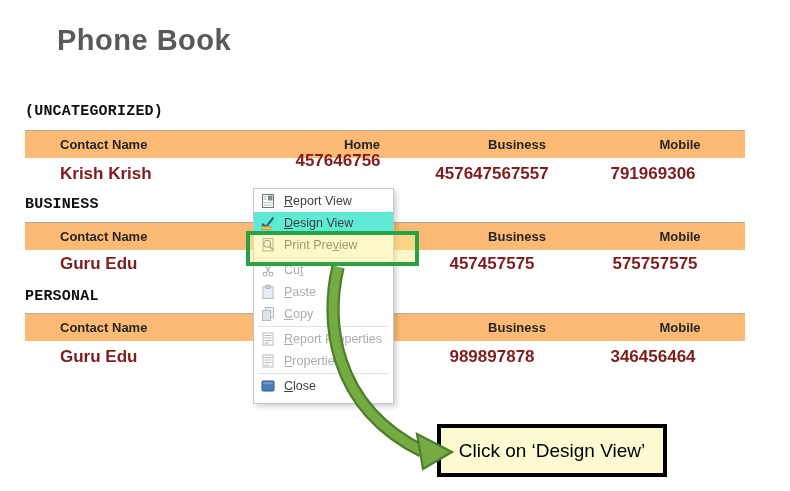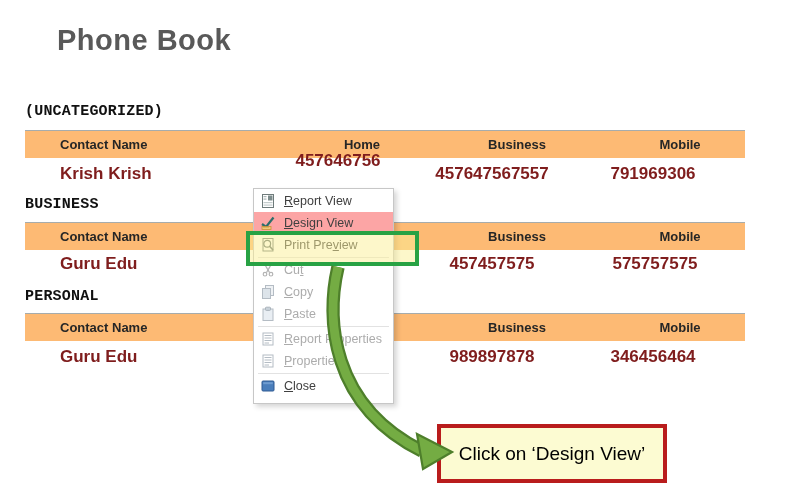--- a/index.html
+++ b/index.html
@@ -36,32 +36,32 @@
     background:#fff;border:1px solid #C7C7C7;box-sizing:border-box;
     box-shadow:3px 3px 5px rgba(0,0,0,.16);
     overflow:hidden;z-index:2;padding-top:1px;
   }
   .menu-item{
     height:22px;display:flex;align-items:center;gap:8px;
     padding-left:6px;font-size:12.5px;color:#404040;white-space:nowrap;
   }
   .menu-item.disabled{color:#ACACAC;}
   .menu-item .mi-icon{width:16px;height:16px;flex:0 0 16px;display:block;}
-  .menu-item.hl{background:#fca5a5;}
+  .menu-item.hl{background:#5eead4;}
   .menu-sep{height:1px;background:#E2E2E2;margin:1px 4px;}
   .mi-label u{text-decoration:underline;}
   
   .highlight-box{
     position:absolute;left:246px;top:231px;width:173px;height:35px;
     box-sizing:border-box;border:4px solid #28A244;
     background:rgba(252,240,150,0.50);z-index:3;
   }
   .callout{
-    position:absolute;left:437px;top:424px;width:230px;height:59px;
-    box-sizing:border-box;border:4px solid #b91c1c;background:#FCFBD2;
+    position:absolute;left:437px;top:424px;width:230px;height:53px;
+    box-sizing:border-box;border:4px solid #000000;background:#FCFBD2;
     display:flex;align-items:center;justify-content:center;
     font-size:19px;color:#000;z-index:4;
   }
   .arrow-layer{
     position:absolute;left:0;top:0;width:790px;height:491px;
     pointer-events:none;z-index:5;
   }
 </style>
 </head>
 <body>
@@ -150,32 +150,32 @@
         <line x1="4.5" y1="2" x2="9.5" y2="10.5" stroke="#b4b4b4" stroke-width="1.3"></line>
         <line x1="11.5" y1="2" x2="6.5" y2="10.5" stroke="#b4b4b4" stroke-width="1.3"></line>
         <circle cx="5" cy="12.2" r="1.8" fill="none" stroke="#b4b4b4" stroke-width="1.2"></circle>
         <circle cx="11" cy="12.2" r="1.8" fill="none" stroke="#b4b4b4" stroke-width="1.2"></circle>
       </svg>
     <span class="mi-label">Cu<u>t</u></span>
   </div>
 
   <div class="menu-item disabled">
     <svg class="mi-icon" viewBox="0 0 16 16">
+        <rect x="3" y="3" width="10" height="11.5" fill="#e9eef3" stroke="#b4bcc4"></rect>
+        <rect x="5.5" y="1.2" width="5" height="3.2" rx="0.8" fill="#c9d2da" stroke="#aab3bb"></rect>
+      </svg>
+    <span class="mi-label"><u>P</u>aste</span>
+  </div>
+
+  <div class="menu-item disabled">
+    <svg class="mi-icon" viewBox="0 0 16 16">
         <rect x="5.5" y="1.5" width="8" height="10" fill="#eef1f4" stroke="#b4bcc4"></rect>
         <rect x="2.5" y="4.5" width="8" height="10" fill="#dde4ea" stroke="#b4bcc4"></rect>
       </svg>
     <span class="mi-label"><u>C</u>opy</span>
-  </div>
-
-  <div class="menu-item disabled">
-    <svg class="mi-icon" viewBox="0 0 16 16">
-        <rect x="3" y="3" width="10" height="11.5" fill="#e9eef3" stroke="#b4bcc4"></rect>
-        <rect x="5.5" y="1.2" width="5" height="3.2" rx="0.8" fill="#c9d2da" stroke="#aab3bb"></rect>
-      </svg>
-    <span class="mi-label"><u>P</u>aste</span>
   </div>
 
   <div class="menu-sep"></div>
 
   <div class="menu-item disabled">
     <svg class="mi-icon" viewBox="0 0 16 16">
         <rect x="3" y="2" width="10" height="12" fill="#fff" stroke="#b4bcc4"></rect>
         <line x1="4.5" y1="4.5" x2="11.5" y2="4.5" stroke="#b4bcc4"></line>
         <line x1="4.5" y1="7" x2="11.5" y2="7" stroke="#b4bcc4"></line>
         <line x1="4.5" y1="9.5" x2="11.5" y2="9.5" stroke="#b4bcc4"></line>

